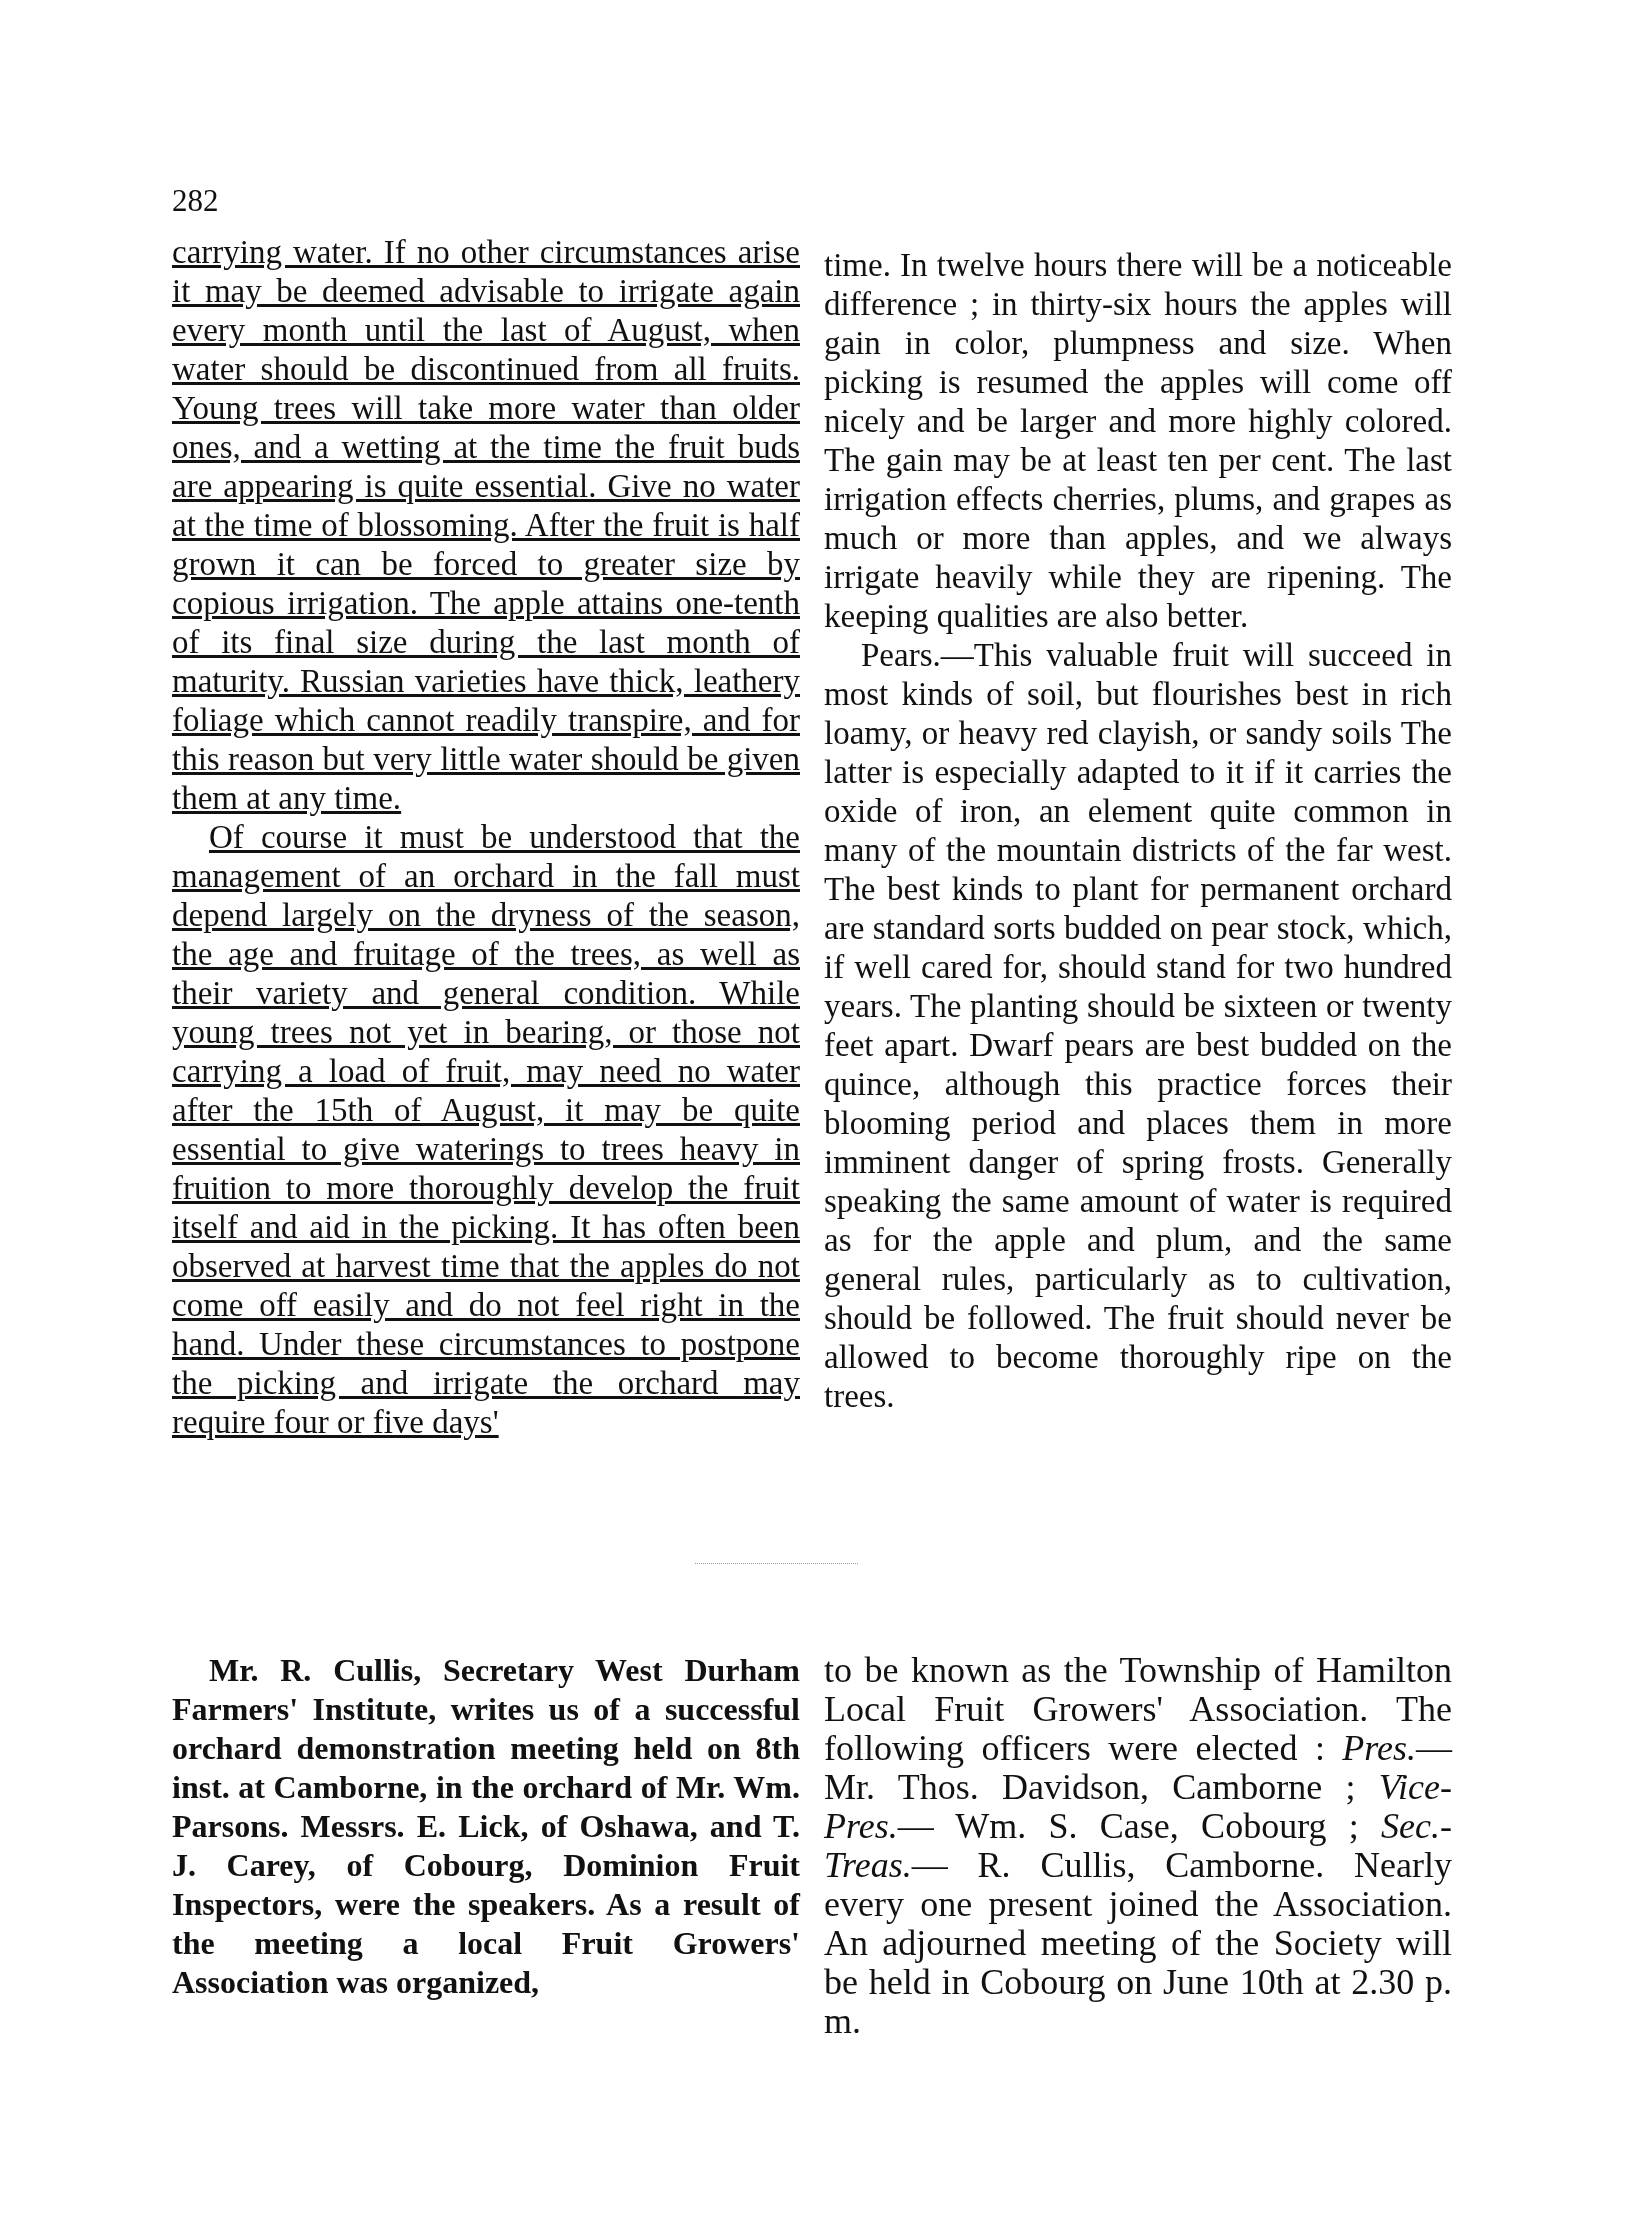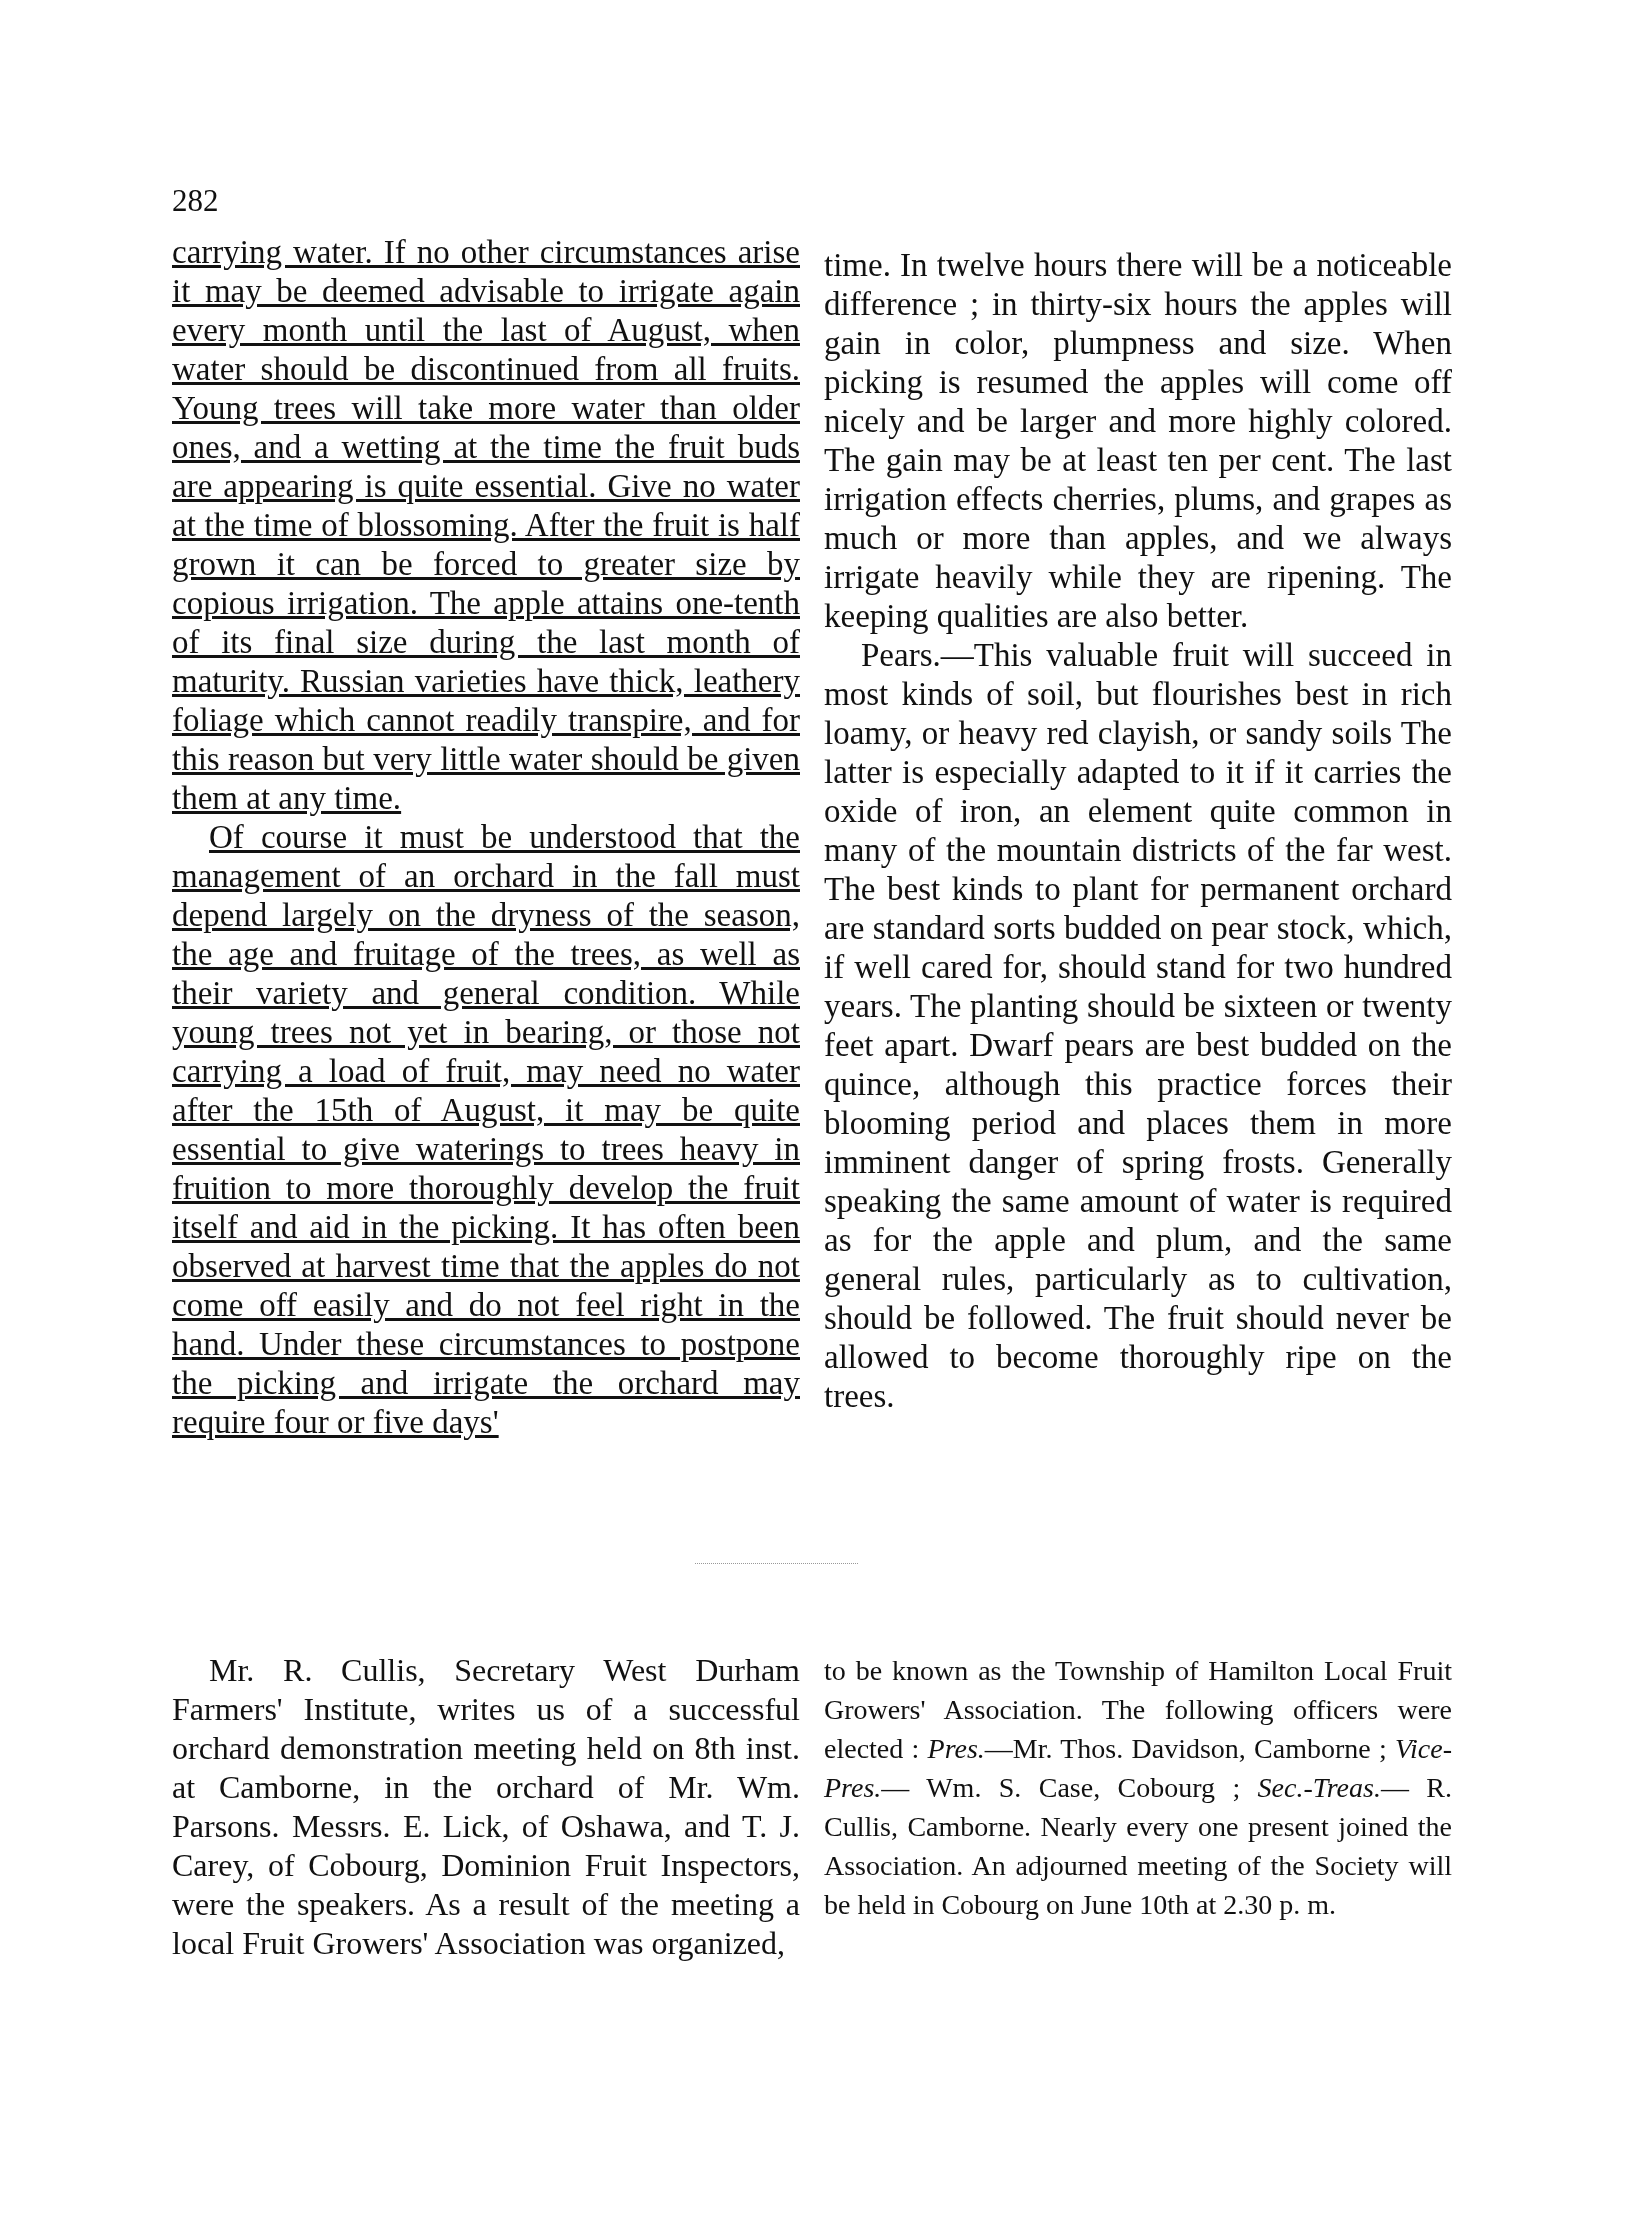--- a/index.html
+++ b/index.html
@@ -20,22 +20,22 @@
       text-align: justify; width: 628px;
     }
     .col p { margin: 0; text-indent: 0; }
     .col p.indent { text-indent: 37px; }
     .col-left-top { left: 172px; top: 233px; text-decoration: underline; }
     .col-right-top { left: 824px; top: 246px; }
     .divider {
       position: absolute; left: 695px; top: 1563px; width: 163px; height: 2.3px;
       border-top: 1.7px dotted #999;
     }
-    .col-left-bot { left: 172px; top: 1651px; font-size: 32px; line-height: 39px; }
-    .col-right-bot { left: 824px; top: 1651px; font-size: 28px; line-height: 39px; }
+    .col-left-bot { left: 172px; top: 1651px; font-size: 32px; line-height: 39px; font-weight: bold; }
+    .col-right-bot { left: 824px; top: 1651px; font-size: 36px; line-height: 39px; }
     i { font-style: italic; }
   </style>
 </head>
 <body>
 
 <div class="header">
   <span class="page-number">282</span>
 </div>
 
 <div class="col col-left-top">

